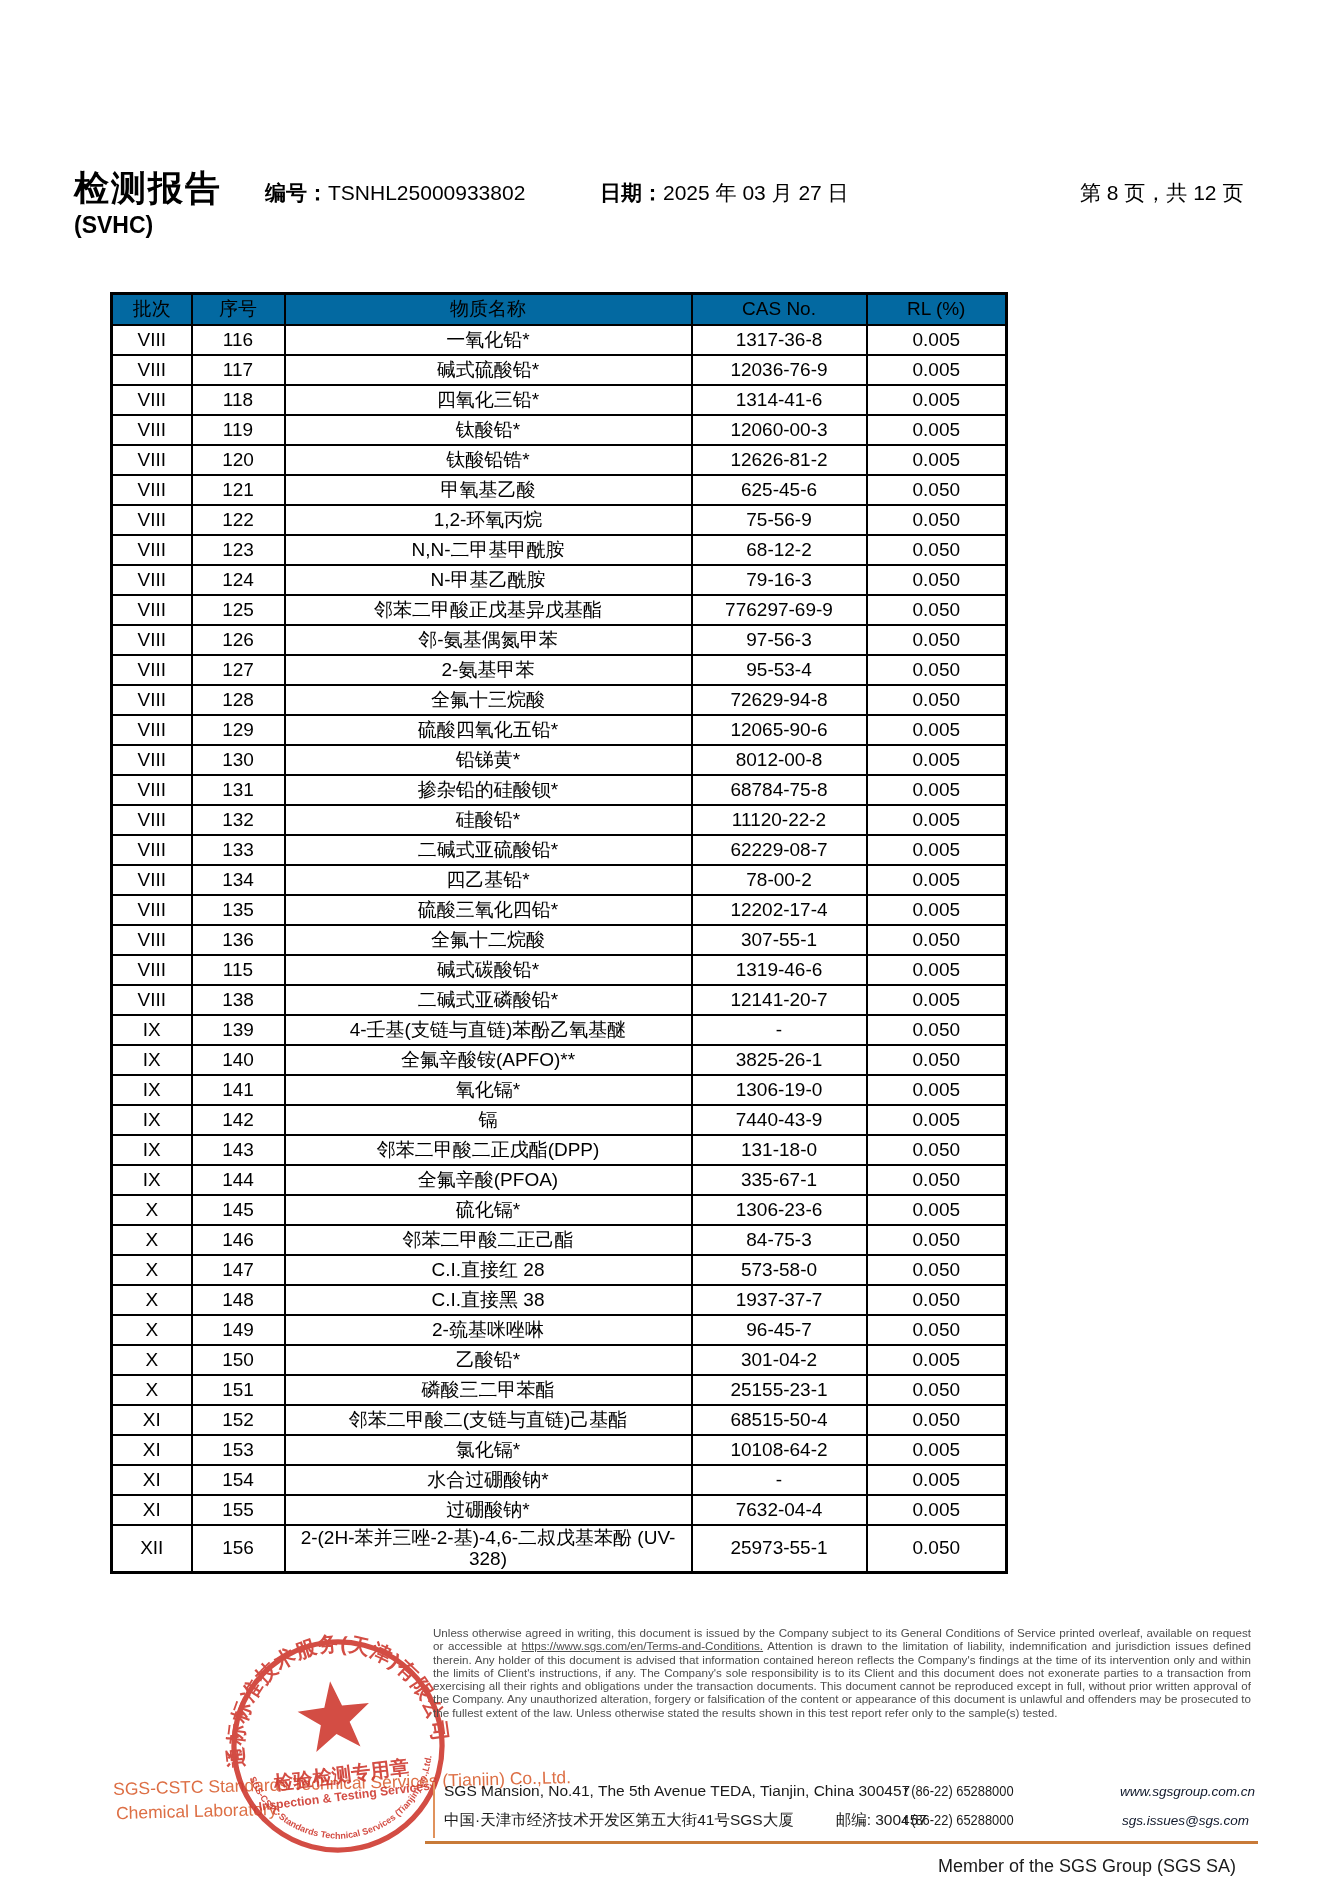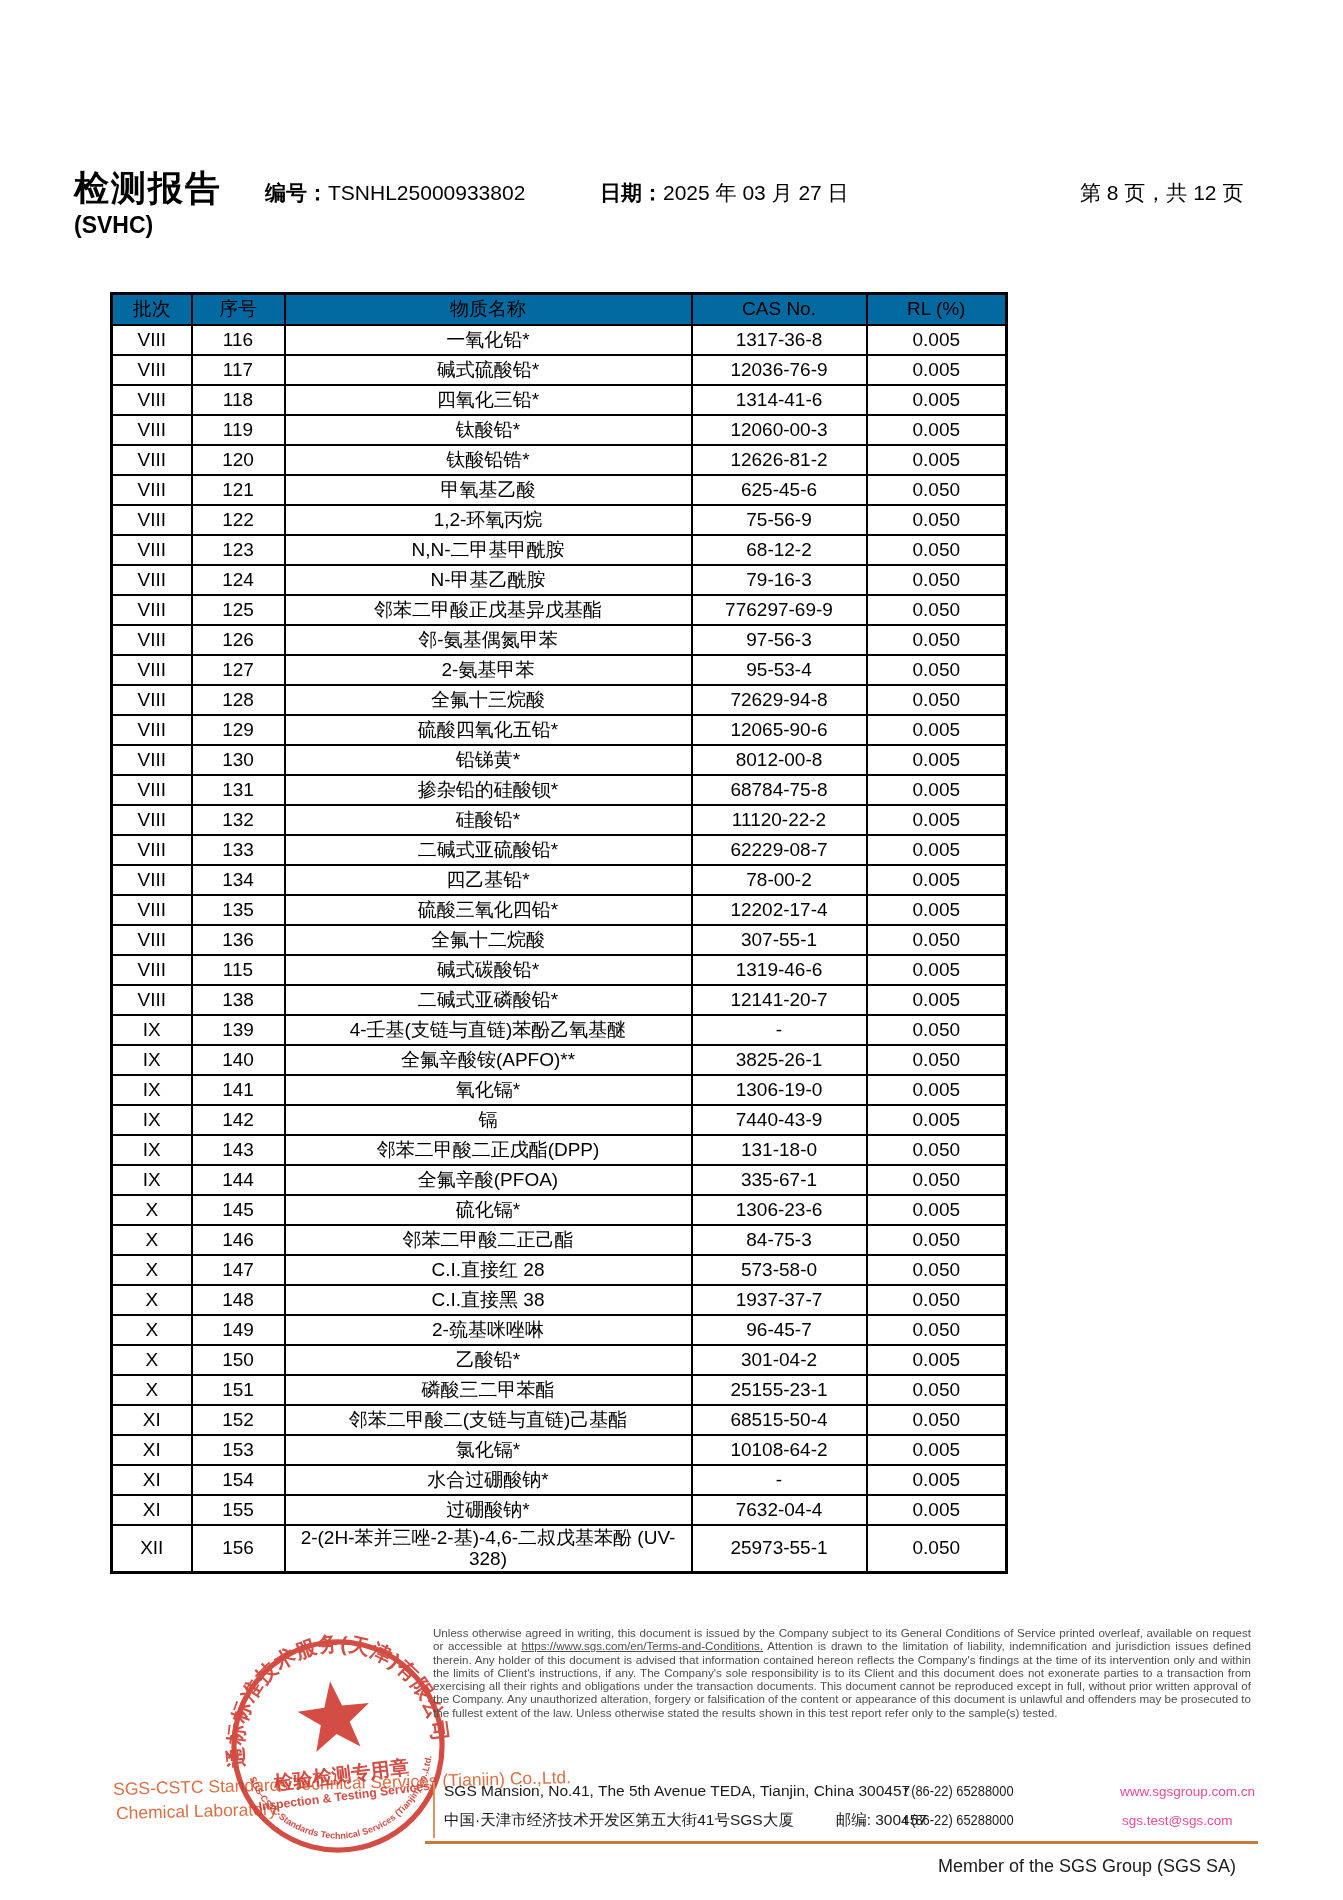--- a/index.html
+++ b/index.html
@@ -64,21 +64,21 @@
   }
   .attention .doc-link { color:#e07b28; text-decoration:underline; }
 
   .address-block {
     position:absolute; left:433px; top:1782px; width:822px;
     border-left:2px solid #e0925c; padding-left:9px;
   }
   .addr-row { display:flex; align-items:baseline; height:28px; white-space:nowrap; }
   .addr-col1 { width:460px; font-size:15.5px; color:#1a1a1a; }
   .addr-col2 { width:218px; font-size:14px; color:#1a1a1a; transform:scaleX(0.92); transform-origin:left; }
-  .addr-col3 { font-size:13.5px; color:#ec4899; }
+  .addr-col3 { font-size:13.5px; color:#0f172a;font-style:italic; }
   .postal { margin-left:42px; }
 
   .footer-rule { position:absolute; left:425px; top:1841px; width:833px; height:3px; background:#c87a38; }
   .member-line { position:absolute; left:938px; top:1856px; font-size:18px; color:#1a1a1a; white-space:nowrap; }
 </style>
 </head>
 <body>
 
 <div class="page">
 
@@ -428,20 +428,20 @@
 
   <div class="address-block">
     <div class="addr-row">
       <div class="addr-col1">SGS Mansion, No.41, The 5th Avenue TEDA, Tianjin, China 300457</div>
       <div class="addr-col2">t (86-22) 65288000</div>
       <div class="addr-col3">www.sgsgroup.com.cn</div>
     </div>
     <div class="addr-row">
       <div class="addr-col1"><span>中国·天津市经济技术开发区第五大街41号SGS大厦</span><span class="postal">邮编: 300457</span></div>
       <div class="addr-col2">t (86-22) 65288000</div>
-      <div class="addr-col3">sgs.test@sgs.com</div>
+      <div class="addr-col3">sgs.issues@sgs.com</div>
     </div>
   </div>
 
   <div class="footer-rule"></div>
   <div class="member-line">Member of the SGS Group (SGS SA)</div>
 
 </div>
 
 </body></html>

